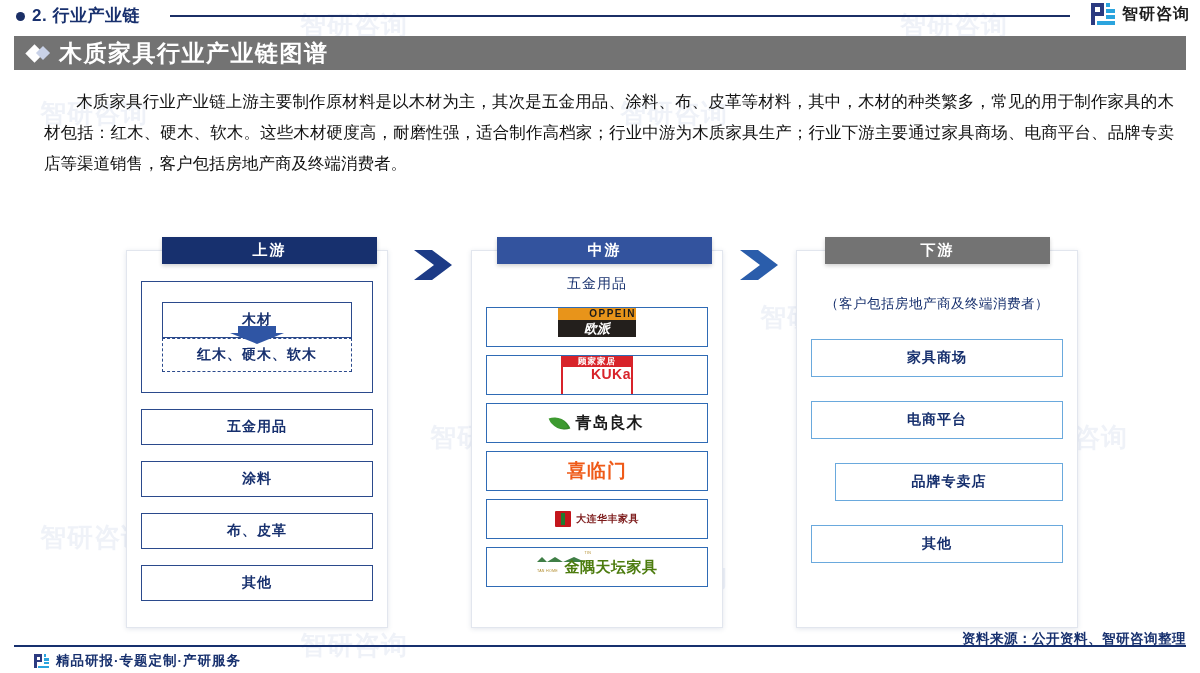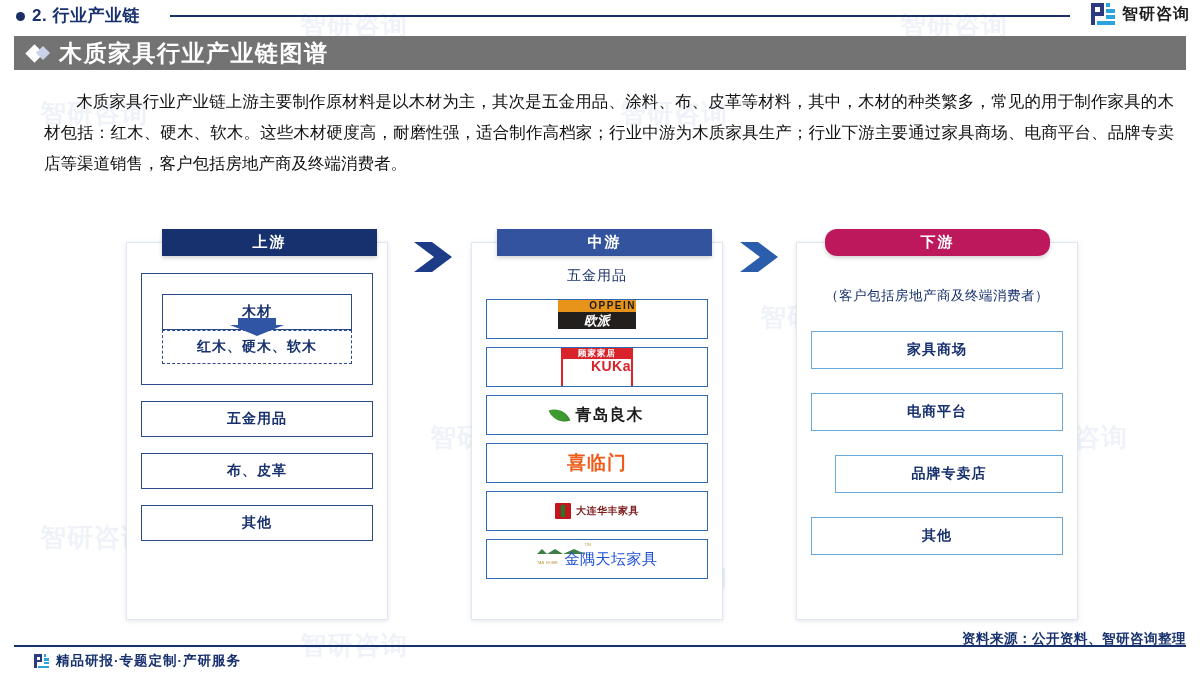--- a/index.html
+++ b/index.html
@@ -83,42 +83,42 @@
   .para{
     position:absolute;left:44px;top:86px;width:1130px;
     font-size:16.5px;line-height:31px;color:#111111;
     text-align:justify;
     z-index:3;
     font-family:"Liberation Sans","DejaVu Sans",sans-serif;
   }
   .para .ind{display:inline-block;width:32px;}
   
   .chain{
-    position:absolute;left:126px;top:228px;width:950px;height:390px;
+    position:absolute;left:126px;top:236px;width:950px;height:390px;
     z-index:3;
   }
   .col{
     position:absolute;top:14px;
     background:#ffffff;
     border:1px solid #e2e6ee;
     box-shadow:0 1px 5px rgba(40,60,110,.13);
   }
   .col.up{left:0;width:260px;height:376px;}
   .col-mid{left:345px;width:250px;height:376px;}
   .col-down{left:670px;width:280px;height:376px;}
 
   .colhead{
     position:absolute;top:-14px;height:27px;
     display:flex;align-items:center;justify-content:center;
     color:#ffffff;font-size:15px;font-weight:700;letter-spacing:2px;
     box-shadow:0 2px 4px rgba(0,0,0,.18);
   }
   .colhead.up{left:35px;width:215px;background:#17306e;}
   .colhead.mid{left:25px;width:215px;background:#33539e;}
-  .colhead.down{left:28px;width:225px;background:#be185d;border-radius:12px;}
+  .colhead.down{left:28px;width:225px;background:#737373;}
 
   
   .boxwrap{position:absolute;left:14px;right:14px;}
   .nbox{
     border:1px solid #2b4a8c;
     background:#ffffff;
     height:34px;
     display:flex;align-items:center;justify-content:center;
     font-size:14px;font-weight:700;color:#17306e;
     letter-spacing:1px;
@@ -243,21 +243,21 @@
   .lg-jjtt{display:flex;align-items:center;gap:6px;}
   .pagoda{width:22px;text-align:center;}
   .pagoda .p1,.pagoda .p2,.pagoda .p3{
     height:0;border-left:solid transparent;border-right:solid transparent;
     border-bottom:solid #3f7e46;margin:0 auto 1px;
   }
   .pagoda .p1{border-left-width:5px;border-right-width:5px;border-bottom-width:5px;}
   .pagoda .p2{border-left-width:8px;border-right-width:8px;border-bottom-width:5px;}
   .pagoda .p3{border-left-width:11px;border-right-width:11px;border-bottom-width:5px;}
   .pagoda .cap{font-size:3.6px;color:#b08a2a;letter-spacing:.3px;line-height:5px;}
-  .lg-jjtt .t{font-size:15px;font-weight:400;color:#1d4ed8;letter-spacing:.5px;}
+  .lg-jjtt .t{font-size:15px;font-weight:700;color:#4d7c0f;letter-spacing:.5px;}
 </style>
 </head>
 <body>
 
 <div class="wm-layer">
   <div class="wm" style="left:40px;top:96px;">智研咨询</div>
   <div class="wm" style="left:300px;top:8px;">智研咨询</div>
   <div class="wm" style="left:620px;top:96px;">智研咨询</div>
   <div class="wm" style="left:900px;top:8px;">智研咨询</div>
   <div class="wm" style="left:140px;top:300px;">智研咨询</div>
@@ -316,20 +316,21 @@
     <div class="boxwrap" style="top:30px;">
       <div class="group">
         <div class="nbox">木材</div>
         <div class="downarrow">
           <span class="stem"></span>
             <span class="head"></span>
         </div>
         <div class="dashed">红木、硬木、软木</div>
       </div>
       <div class="nbox">五金用品</div>
+      <div class="nbox">涂料</div>
       <div class="nbox">布、皮革</div>
       <div class="nbox">其他</div>
     </div>
   </div>
 
   <div class="col col-mid">
     <div class="colhead mid">中游</div>
     <div class="midlabel">五金用品</div>
     <div class="boxwrap" style="top:56px;">
       <div class="logobox">

